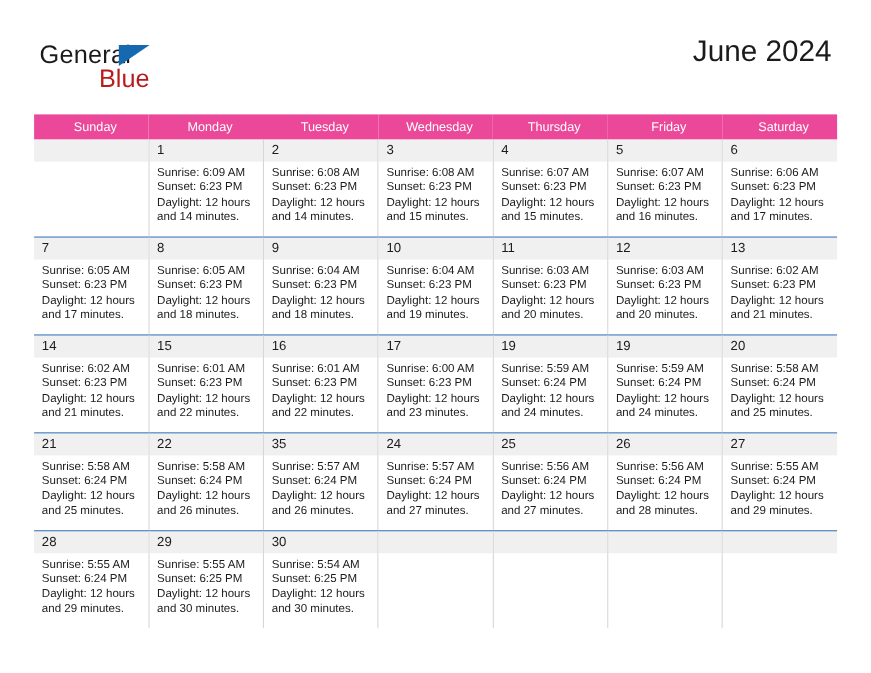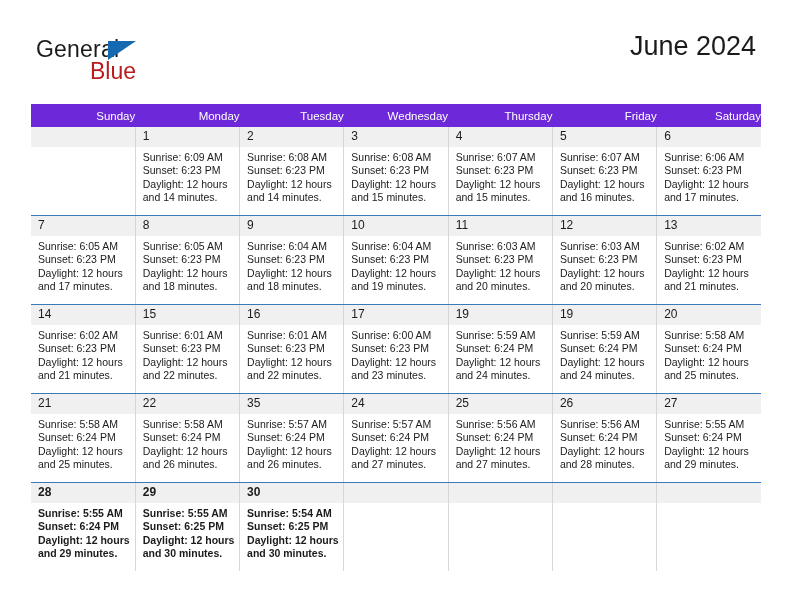--- a/index.html
+++ b/index.html
@@ -85,43 +85,42 @@
   
   .calendar {
     position: absolute;
     left: 31px;
     top: 104px;
     width: 730px;
     border-collapse: collapse;
     table-layout: fixed;
   }
   .calendar th {
-    background: #6d28d9;
+    background: #ec4899;
     color: #ffffff;
     font-size: 11.5px;
     font-weight: normal;
-    text-align: right;
+    text-align: center;
     padding: 5px 0 5px 7px;
     height: 13px;
     border: none;
   }
   .calendar td {
     vertical-align: top;
     padding: 0;
     border-left: 1px solid #d7d7d7;
     border-bottom: 1px solid #3b79b9;
     height: 88px;
     background: #ffffff;
   }
   .calendar td:first-child {
     border-left: none;
   }
   .calendar tr.week:last-child td {
     border-bottom: none;
-    font-weight: bold;
   }
   .daynum {
     background: #f0f0f0;
     font-size: 12px;
     color: #1b1b1b;
     padding: 3px 0 4px 7px;
     height: 13px;
     line-height: 13px;
   }
   .daynum.empty {

